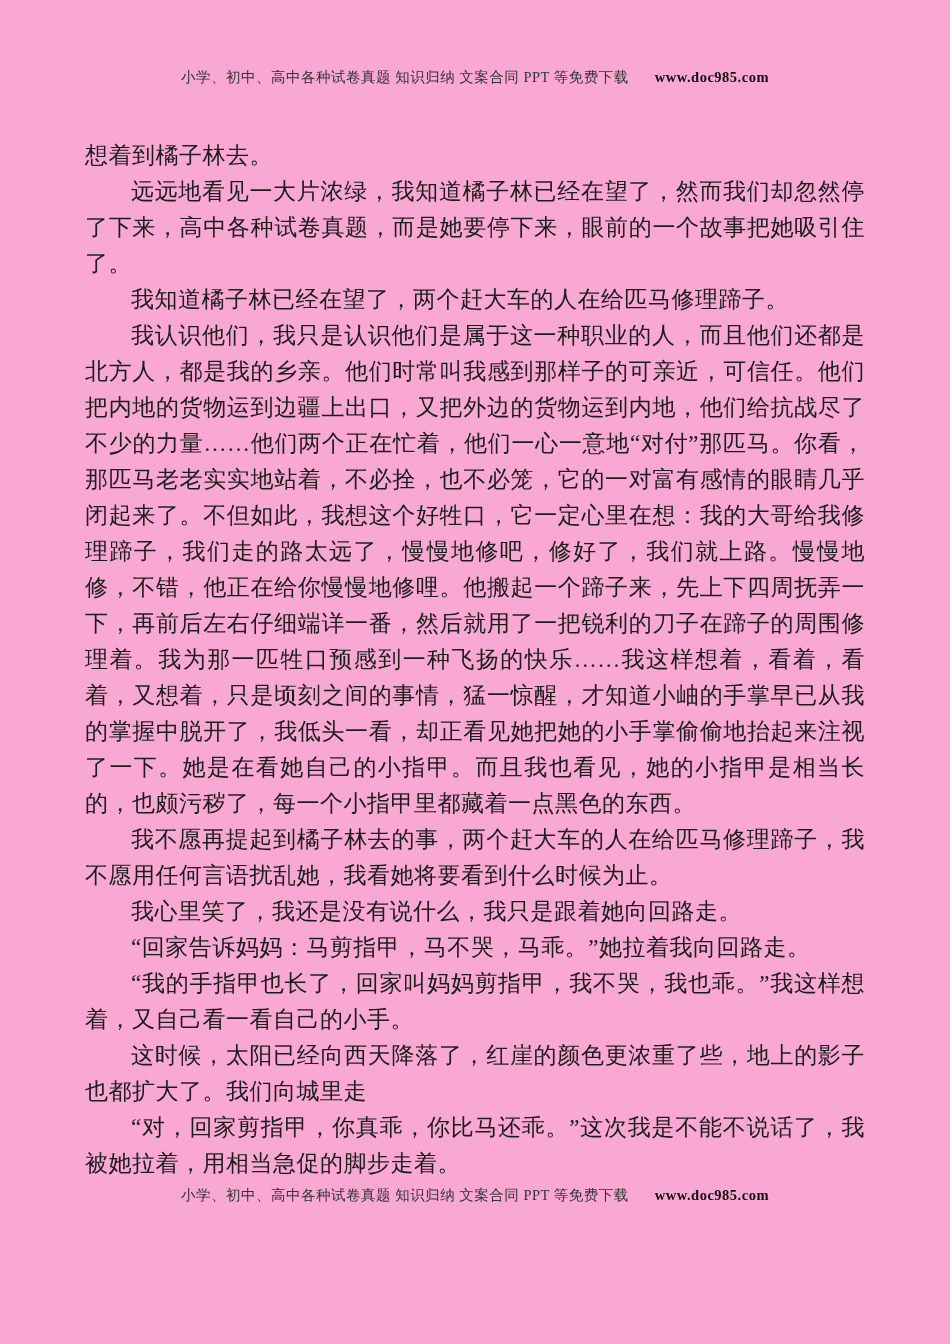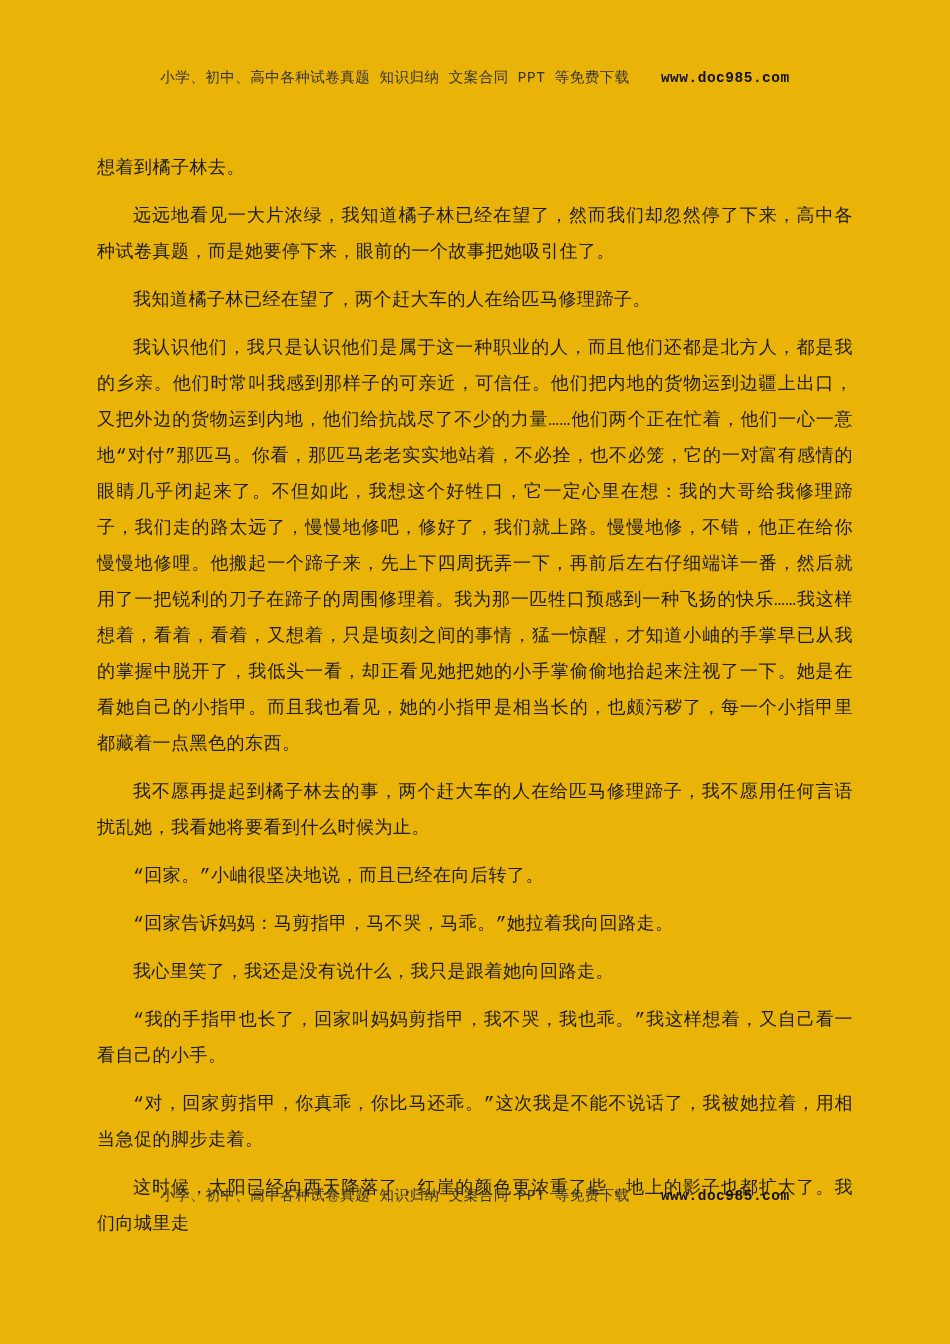--- a/index.html
+++ b/index.html
@@ -5,22 +5,22 @@
   html, body {
     margin: 0;
     padding: 0;
     background: #ffffff;
   }
   .page {
     position: relative;
     width: 950px;
     height: 1344px;
     margin: 0 auto;
-    background: #eab308;
-    font-family: Liberation Mono, monospace;
+    background: #f9a8d4;
+    font-family: Liberation Serif, serif;
     color: #1f1f1f;
     overflow: hidden;
   }
   .watermark {
     position: absolute;
     left: 0;
     right: 0;
     text-align: center;
     font-size: 14.5px;
     color: #2b2b2b;
@@ -35,23 +35,23 @@
     font-weight: bold;
     color: #111111;
   }
   .content {
     position: absolute;
     top: 138px;
     left: 85px;
     width: 780px;
   }
   .content p {
-    margin: 12px;
+    margin: 0;
     padding: 0;
-    font-size: 18px;
+    font-size: 23px;
     line-height: 36px;
     letter-spacing: 0.5px;
     text-align: justify;
     text-justify: inter-character;
     text-indent: 2em;
     color: #1c1c1c;
   }
   .content p.flush {
     text-indent: 0;
   }
@@ -65,26 +65,25 @@
     <span class="note">小学、初中、高中各种试卷真题 知识归纳 文案合同  PPT 等免费下载</span>
     <span class="url">www.doc985.com</span>
   </div>
 
   <div class="content">
     <p class="flush">想着到橘子林去。</p>
     <p>远远地看见一大片浓绿，我知道橘子林已经在望了，然而我们却忽然停了下来，高中各种试卷真题，而是她要停下来，眼前的一个故事把她吸引住了。</p>
     <p>我知道橘子林已经在望了，两个赶大车的人在给匹马修理蹄子。</p>
     <p>我认识他们，我只是认识他们是属于这一种职业的人，而且他们还都是北方人，都是我的乡亲。他们时常叫我感到那样子的可亲近，可信任。他们把内地的货物运到边疆上出口，又把外边的货物运到内地，他们给抗战尽了不少的力量……他们两个正在忙着，他们一心一意地“对付”那匹马。你看，那匹马老老实实地站着，不必拴，也不必笼，它的一对富有感情的眼睛几乎闭起来了。不但如此，我想这个好牲口，它一定心里在想：我的大哥给我修理蹄子，我们走的路太远了，慢慢地修吧，修好了，我们就上路。慢慢地修，不错，他正在给你慢慢地修哩。他搬起一个蹄子来，先上下四周抚弄一下，再前后左右仔细端详一番，然后就用了一把锐利的刀子在蹄子的周围修理着。我为那一匹牲口预感到一种飞扬的快乐……我这样想着，看着，看着，又想着，只是顷刻之间的事情，猛一惊醒，才知道小岫的手掌早已从我的掌握中脱开了，我低头一看，却正看见她把她的小手掌偷偷地抬起来注视了一下。她是在看她自己的小指甲。而且我也看见，她的小指甲是相当长的，也颇污秽了，每一个小指甲里都藏着一点黑色的东西。</p>
     <p>我不愿再提起到橘子林去的事，两个赶大车的人在给匹马修理蹄子，我不愿用任何言语扰乱她，我看她将要看到什么时候为止。</p>
-    <p>“回家。”小岫很坚决地说，而且已经在向后转了。</p>
+    <p>我心里笑了，我还是没有说什么，我只是跟着她向回路走。</p>
     <p>“回家告诉妈妈：马剪指甲，马不哭，马乖。”她拉着我向回路走。</p>
-    <p>我心里笑了，我还是没有说什么，我只是跟着她向回路走。</p>
     <p>“我的手指甲也长了，回家叫妈妈剪指甲，我不哭，我也乖。”我这样想着，又自己看一看自己的小手。</p>
+    <p>这时候，太阳已经向西天降落了，红崖的颜色更浓重了些，地上的影子也都扩大了。我们向城里走</p>
     <p>“对，回家剪指甲，你真乖，你比马还乖。”这次我是不能不说话了，我被她拉着，用相当急促的脚步走着。</p>
-    <p>这时候，太阳已经向西天降落了，红崖的颜色更浓重了些，地上的影子也都扩大了。我们向城里走</p>
   </div>
 
   <div class="watermark bottom">
     <span class="note">小学、初中、高中各种试卷真题 知识归纳 文案合同  PPT 等免费下载</span>
     <span class="url">www.doc985.com</span>
   </div>
 
 </div>
 
 </body></html>

